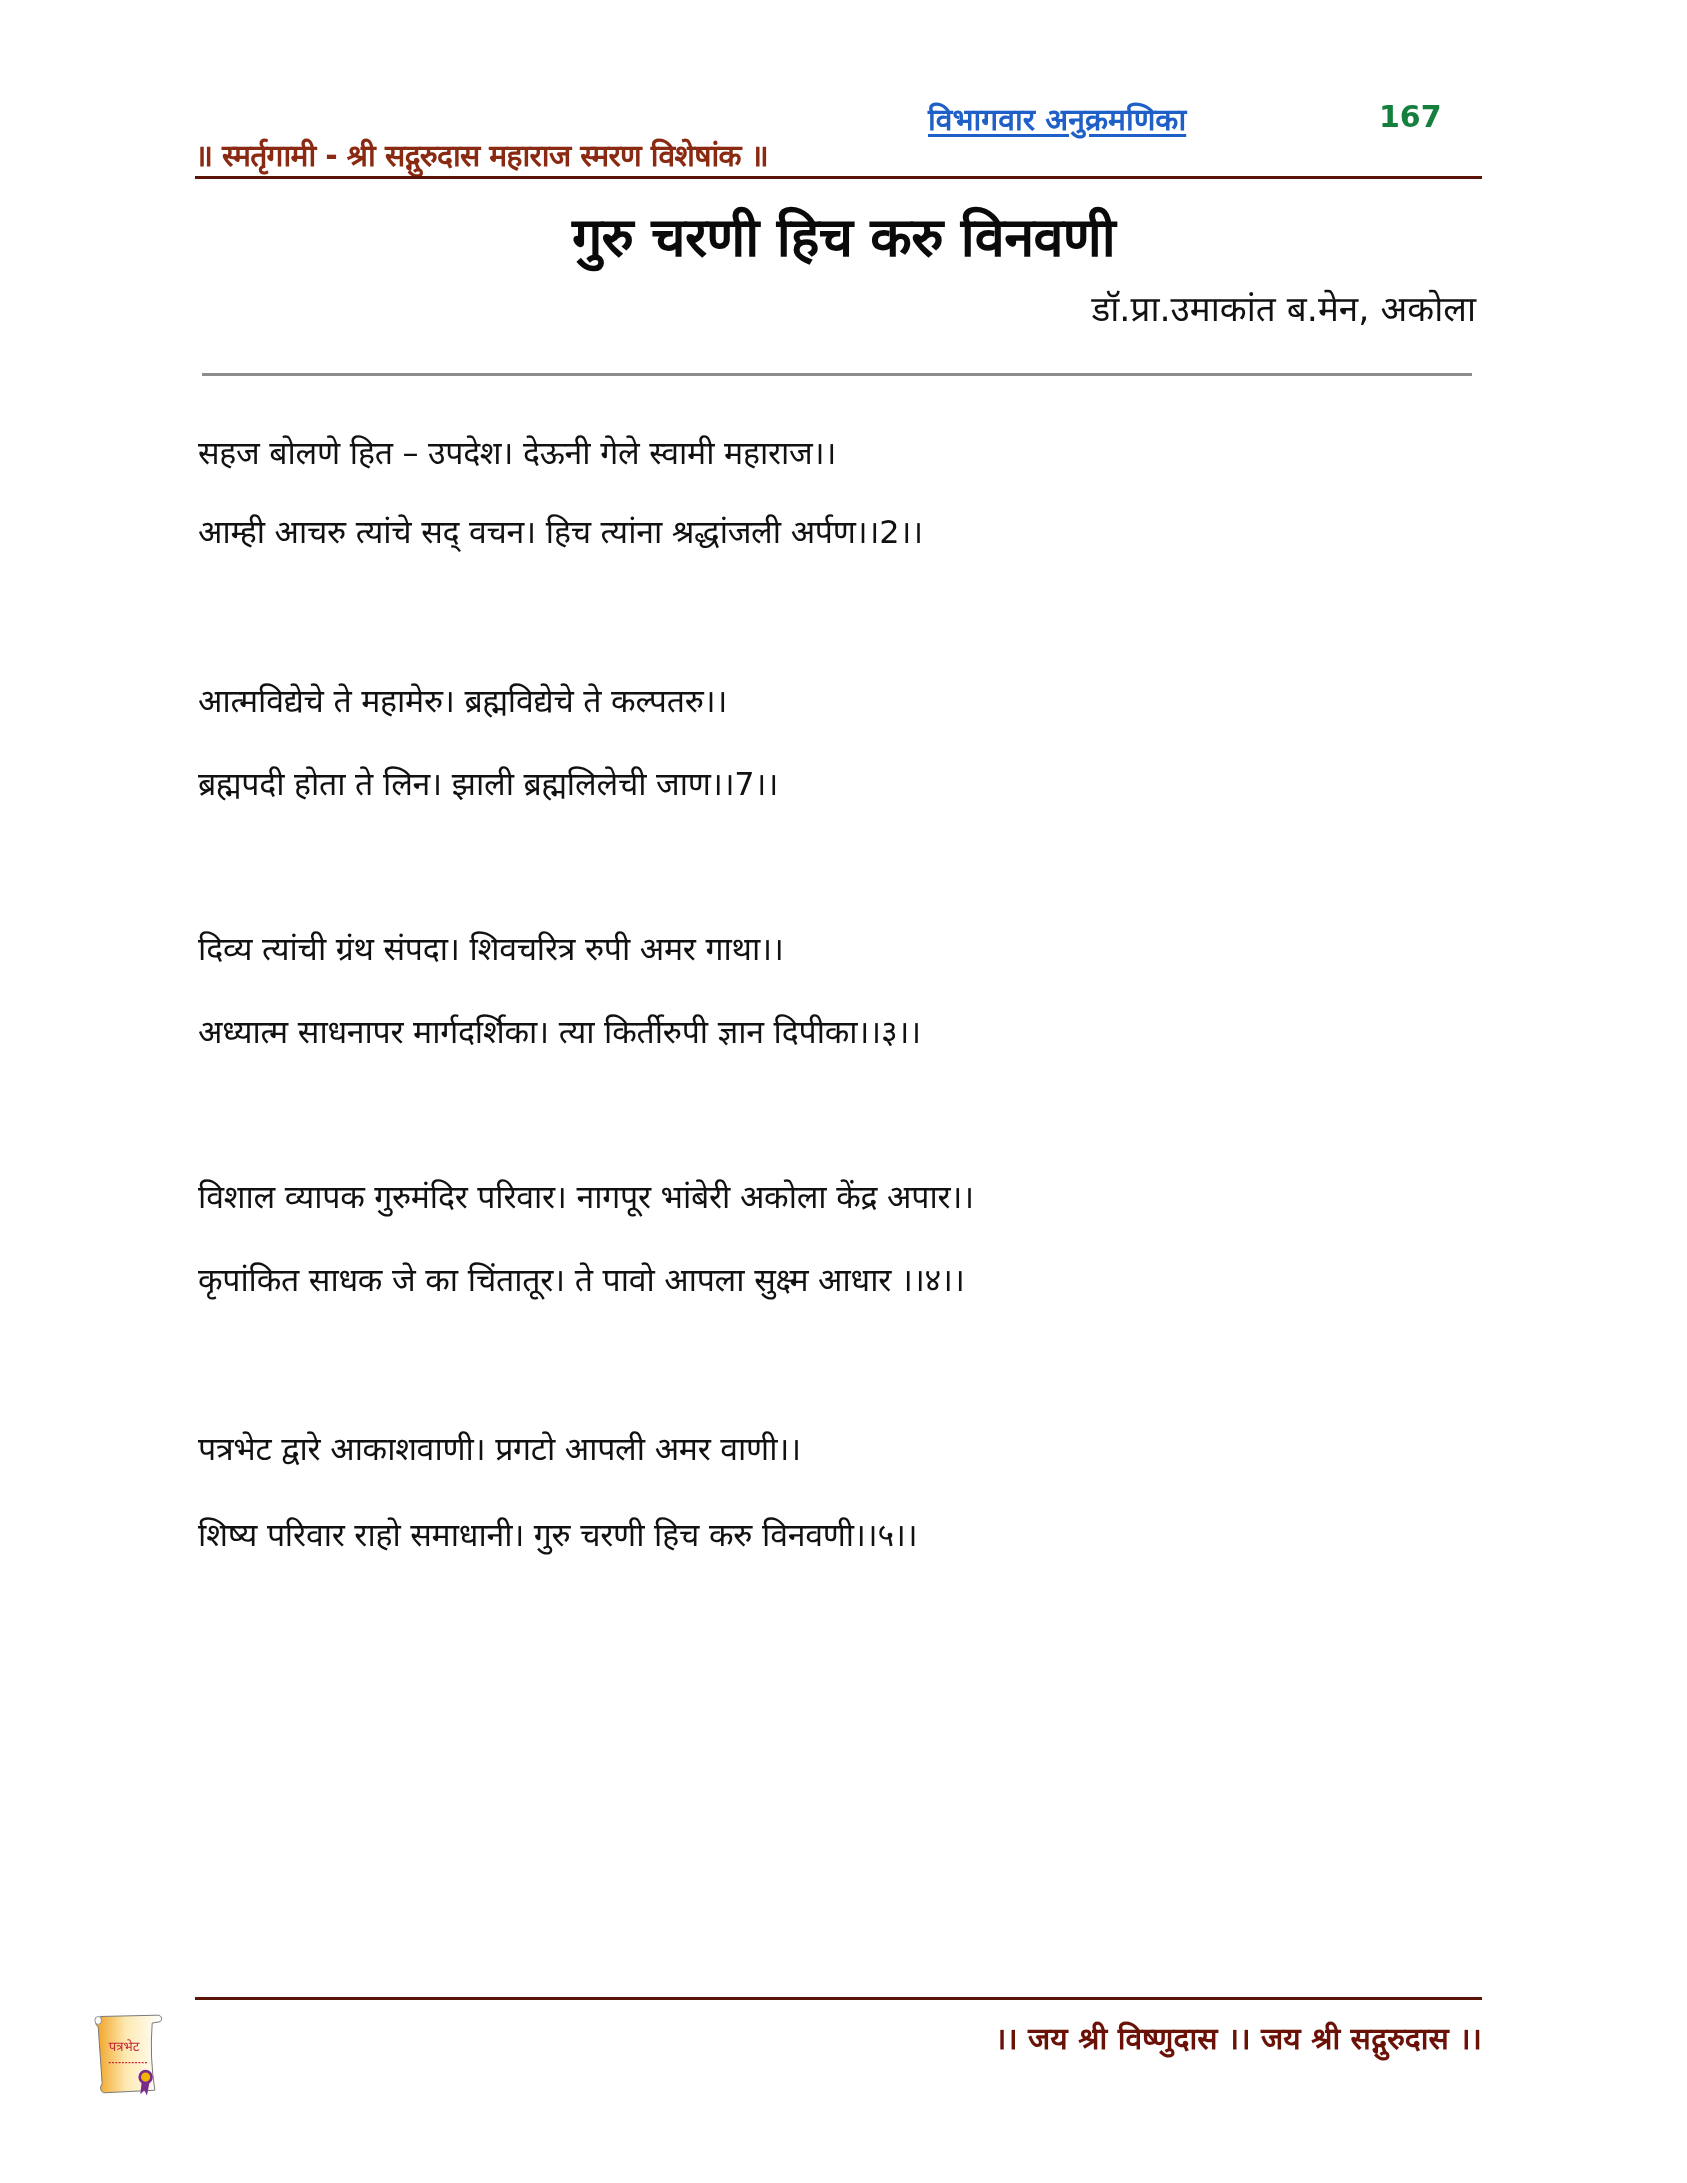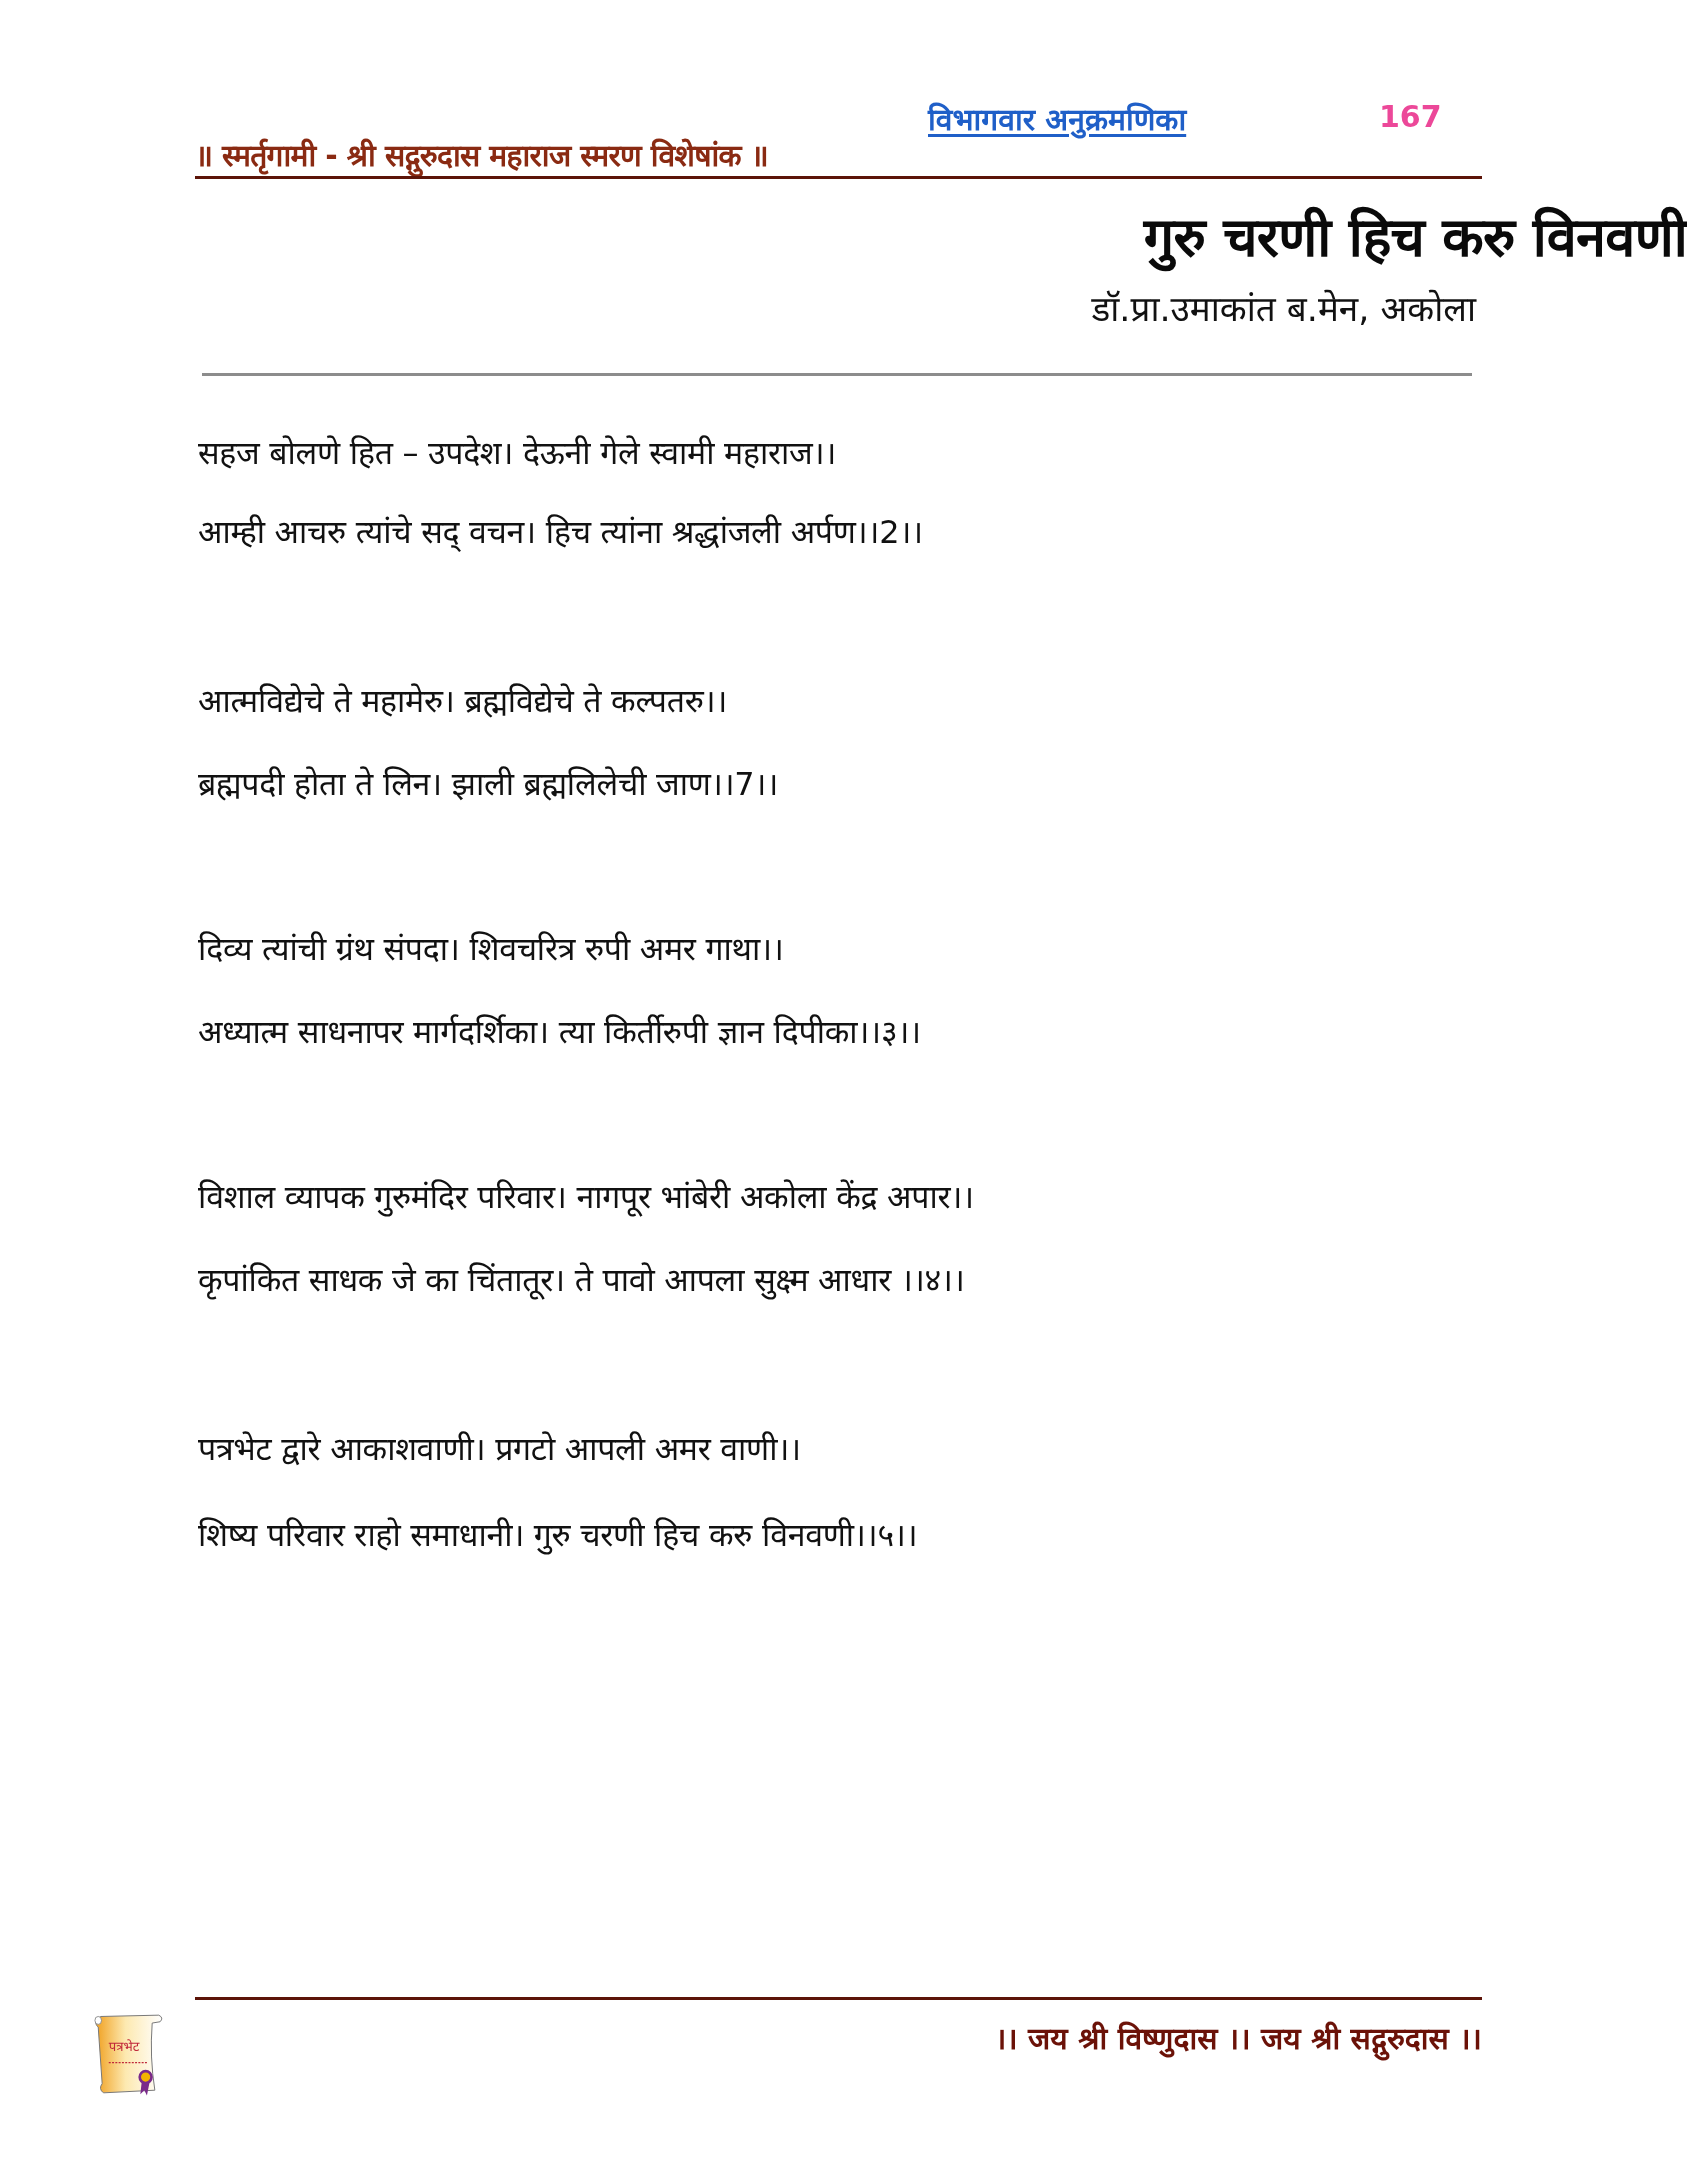--- a/index.html
+++ b/index.html
@@ -1,23 +1,23 @@
 <!DOCTYPE html>
 <html style="font-size:10.6px"><head>
 <meta charset="utf-8">
 <style>
   html, body { margin:0; padding:0; background:#ffffff; }
   body { width:1687px; height:2183px; position:relative; overflow:hidden;
          font-family:"DejaVu Sans", "Liberation Sans", sans-serif; color:#000; }
   .abs { position:absolute; white-space:nowrap; }
   .hdr-left { left:195px; top:98px; font-size:30px; font-weight:bold; color:#8a2a12; letter-spacing:-0.7px;margin-top:36px; }
   .hdr-link { left:880px; top:98px; font-size:30px; font-weight:bold; color:#1f5fc8; text-decoration:underline; text-decoration-thickness:2.6px; text-underline-offset:4px;margin-left:48px; }
-  .hdr-page { left:1379px; top:99px; font-size:30px; font-weight:bold; color:#ec4899; }
+  .hdr-page { left:1379px; top:99px; font-size:30px; font-weight:bold; color:#15803d; }
   .rule-top { left:195px; top:176px; width:1287px; height:3.3px; background:#5c1408; }
-  .title { left:0; width:1687px; top:198px; text-align:right; font-size:54px; font-weight:bold; color:#0a0a0a; letter-spacing:-0.7px; }
+  .title { left:0; width:1687px; top:198px; text-align:center; font-size:54px; font-weight:bold; color:#0a0a0a; letter-spacing:-0.7px; }
   .author { right:211px; top:284px; font-size:35px; color:#111; }
   .rule-mid { left:202px; top:373px; width:1270px; height:2.6px; background:#8c8c8c; }
   .verse { left:198px; font-size:32px; color:#111; letter-spacing:-0.3px; }
   .rule-foot { left:195px; top:1997px; width:1287px; height:3.3px; background:#5c1408; }
   .footer { right:205px; top:2017px; font-size:30px; font-weight:bold; color:#6b1208; }
   .logo { left:89px; top:2011px; width:79px; height:86px; }
 </style>
 </head>
 <body>
 

